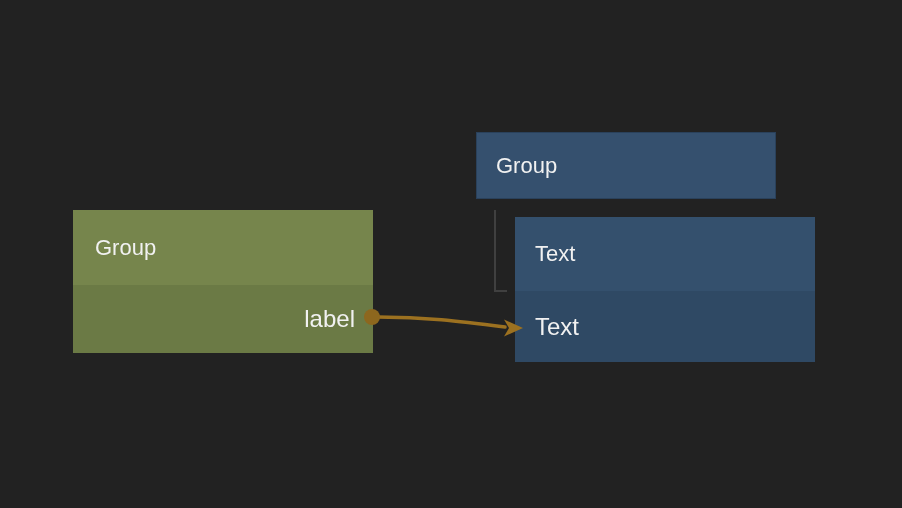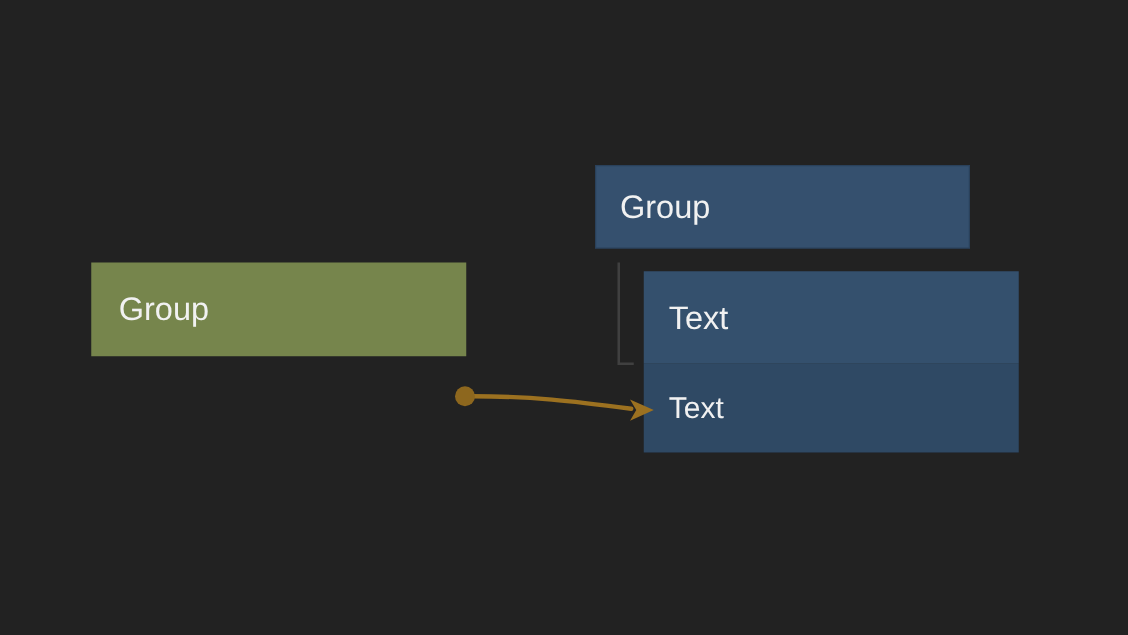--- a/index.html
+++ b/index.html
@@ -54,37 +54,40 @@
     align-items: center;
     padding-left: 20px;
   }
   .text-row {
     height: 71px;
     background: #2f4964;
     display: flex;
     align-items: center;
     padding-left: 20px;
   }
-  .node-title { font-size: 26px; text-align: right; }
+  .node-title { font-size: 22px; text-align: right; }
   .row-label { font-size: 24px; }
   .edge-layer {
     position: absolute;
     left: 0; top: 0;
     z-index: 5;
     pointer-events: none;
   }
 </style>
 </head>
 <body>
 
 <div class="canvas">
 
   <div class="node node-object">
     <div class="object-header">
       <span class="node-title">Group</span>
+    </div>
+    <div class="object-row">
+      <span class="row-label">label</span>
     </div>
   </div>
 
   <div class="node node-group">
     <span class="node-title">Group</span>
   </div>
 
   <div class="node node-text">
     <div class="text-header">
       <span class="node-title">Text</span>

